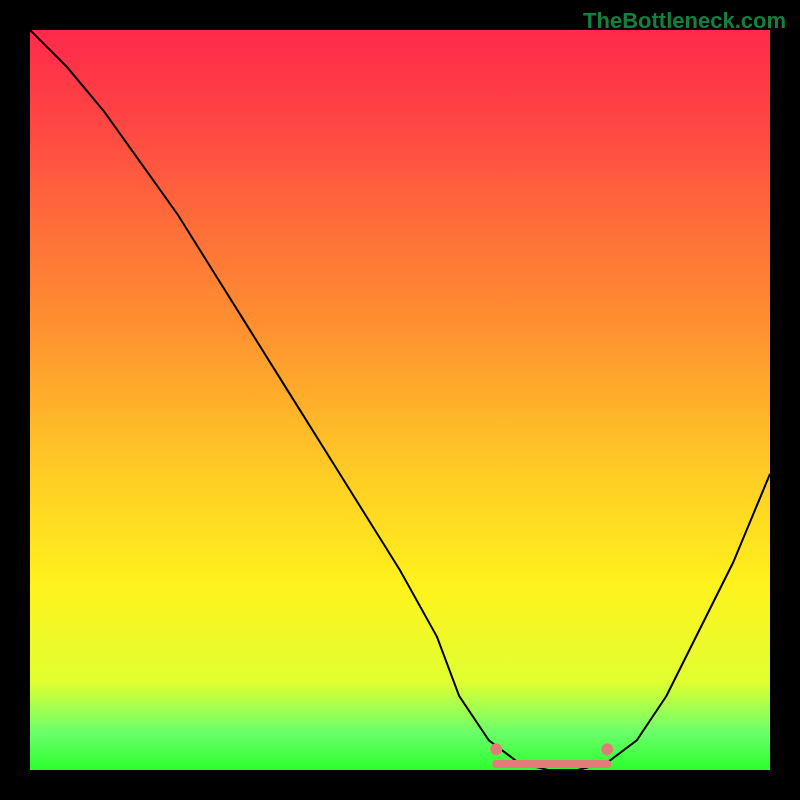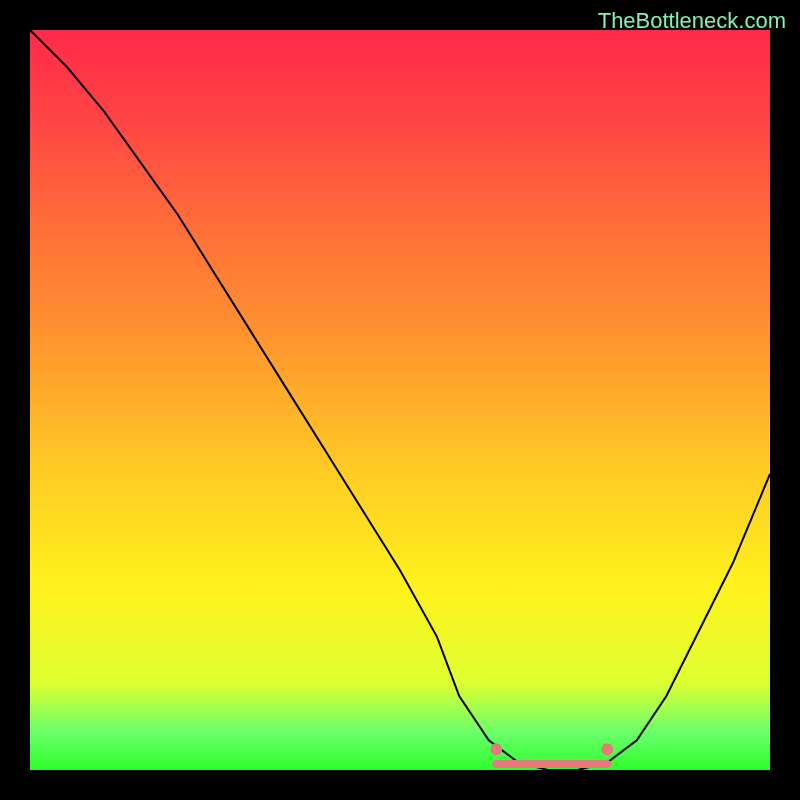--- a/index.html
+++ b/index.html
@@ -13,23 +13,23 @@
   .container {
     width: 800px;
     height: 800px;
     position: relative;
     background: #000;
   }
   .watermark {
     position: absolute;
     top: 8px;
     right: 14px;
-    color: #86efac;
+    color: #15803d;
     font-size: 22px;
-    font-weight: normal;
+    font-weight: bold;
     z-index: 10;
   }
   .plot-area {
     position: absolute;
     left: 30px;
     top: 30px;
     width: 740px;
     height: 740px;
     overflow: hidden;
   }

